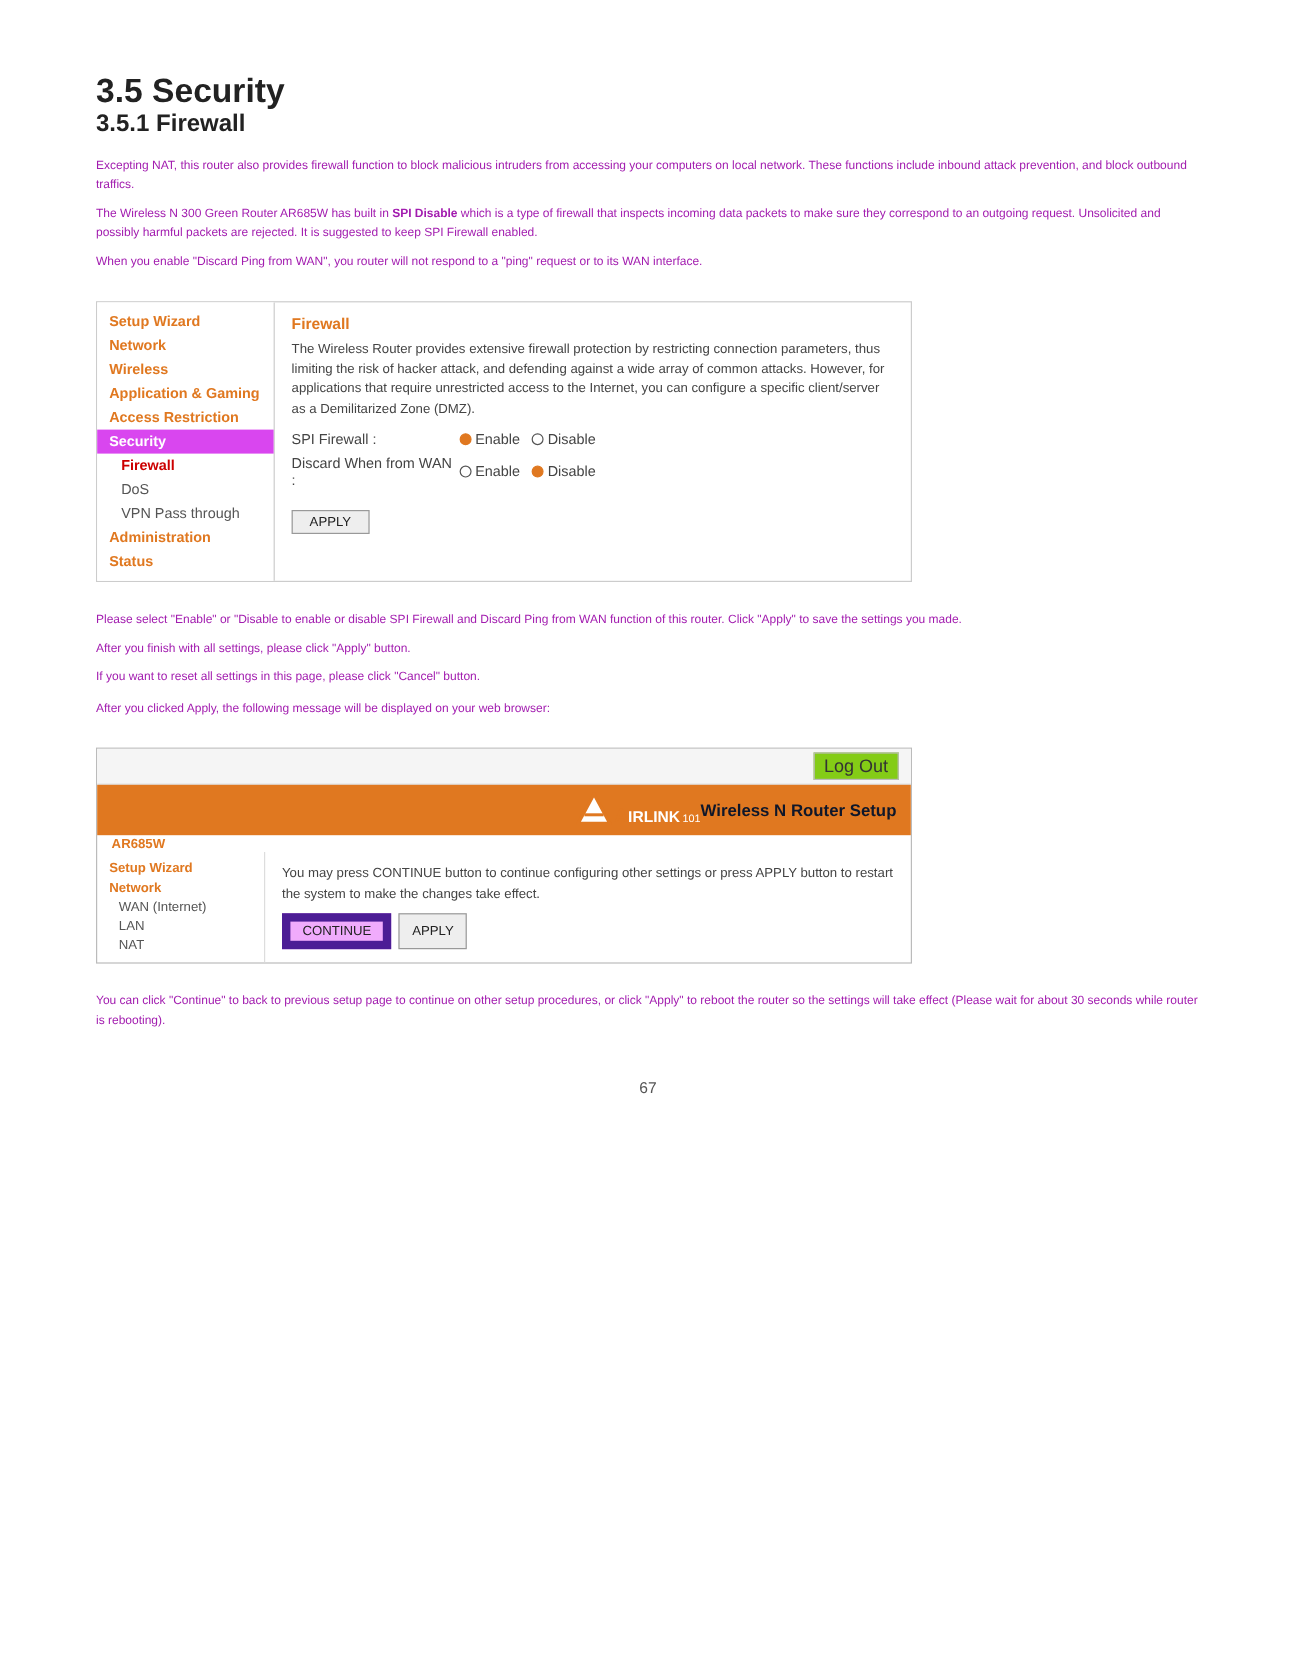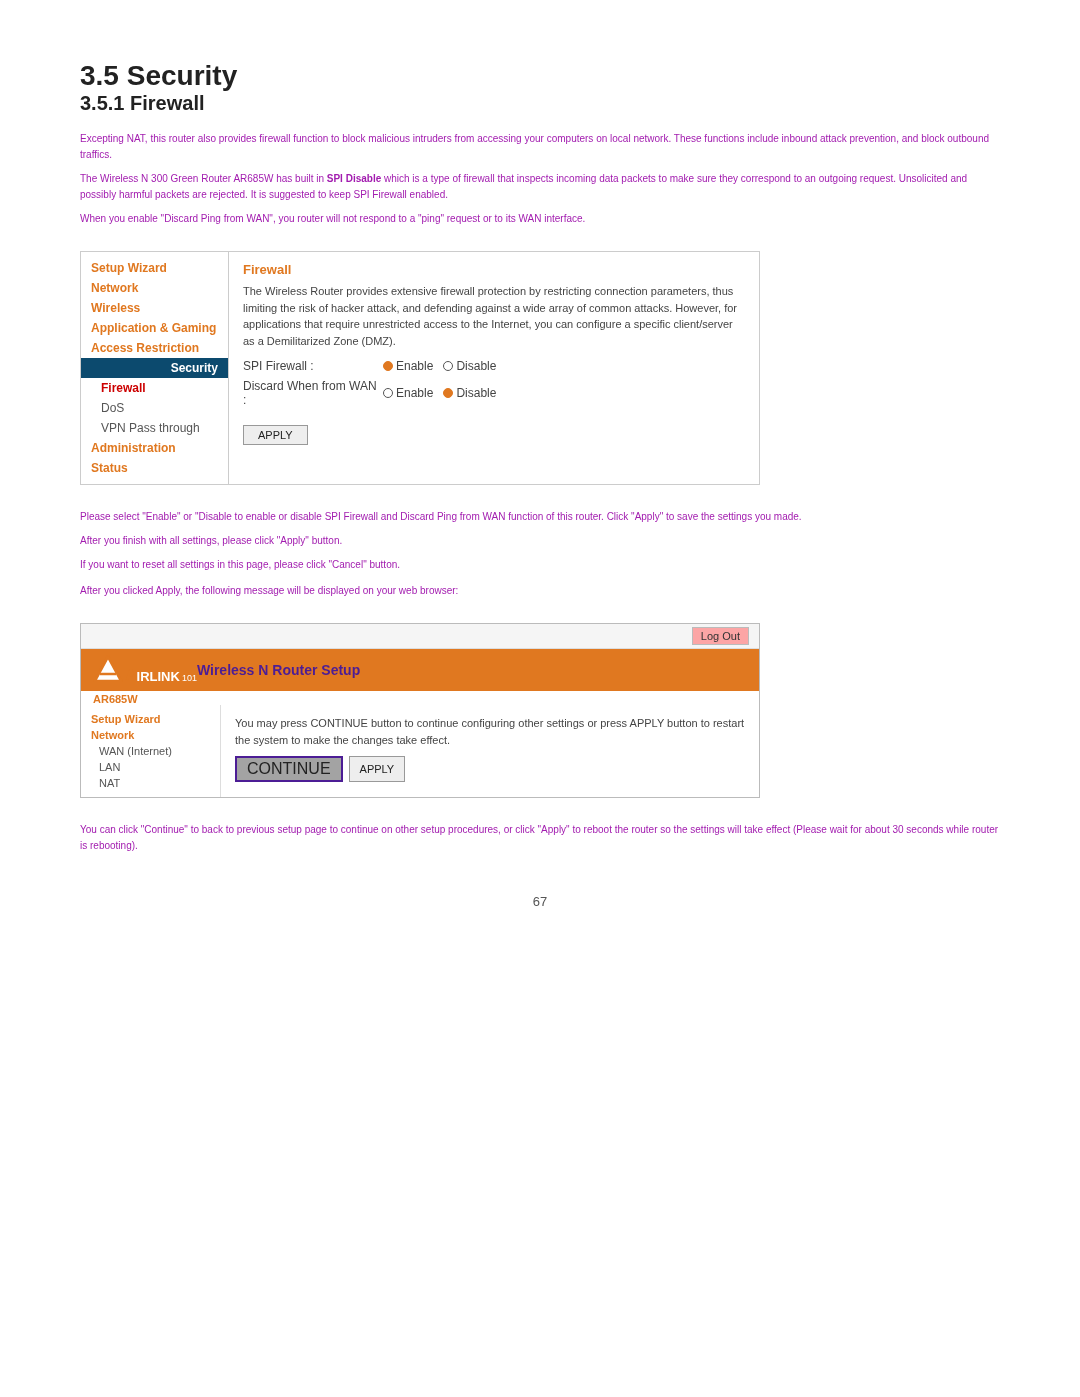--- a/index.html
+++ b/index.html
@@ -44,24 +44,23 @@
       padding: 6px 0;
       font-size: 12px;
     }
     .sidebar-item {
       padding: 3px 10px;
       color: #e07820;
       font-weight: bold;
       cursor: pointer;
     }
     .sidebar-item.active {
-      background: #0c4a6e;
+      background: #d946ef;
       color: #fff;
       font-weight: bold;
-      text-align: right;
     }
     .sidebar-item.sub {
       padding-left: 20px;
       color: #555;
       font-weight: normal;
     }
     .sidebar-item.sub.highlight {
       color: #c00;
       font-weight: bold;
     }
@@ -126,34 +125,34 @@
     .router-screenshot2 {
       border: 1px solid #bbb;
       width: 680px;
       margin: 24px 0 24px 0;
       font-size: 12px;
       background: #fff;
     }
     .rs2-header {
       background: #e07820;
       display: flex;
-      justify-content: flex-start;
+      justify-content: flex-end;
       align-items: center;
       padding: 6px 12px;
     }
     .rs2-header-title {
-      color: #4c1d95;
+      color: #0f172a;
       font-size: 14px;
       font-weight: bold;
     }
     .rs2-logout {
-      background: #fca5a5;
+      background: #84cc16;
       border: 1px solid #bbb;
       padding: 2px 8px;
-      font-size: 11px;
+      font-size: 15px;
       color: #333;
       cursor: pointer;
     }
     .airlink-logo {
       display: flex;
       align-items: flex-end;
       gap: 2px;
     }
     .rs2-model {
       font-size: 11px;
@@ -195,24 +194,24 @@
       font-size: 11px;
       color: #444;
       margin-bottom: 8px;
       line-height: 1.5;
     }
     .btn-row {
       display: flex;
       gap: 6px;
     }
     .btn-continue {
-      background: #a3a3a3;
-      border: 2px solid #4c1d95;
+      background: #f0abfc;
+      border: 7px solid #4c1d95;
       padding: 2px 10px;
-      font-size: 16px;
+      font-size: 11px;
       cursor: pointer;
       color: #222;
     }
     .btn-apply {
       background: #eee;
       border: 1px solid #999;
       padding: 2px 10px;
       font-size: 11px;
       cursor: pointer;
       color: #222;

